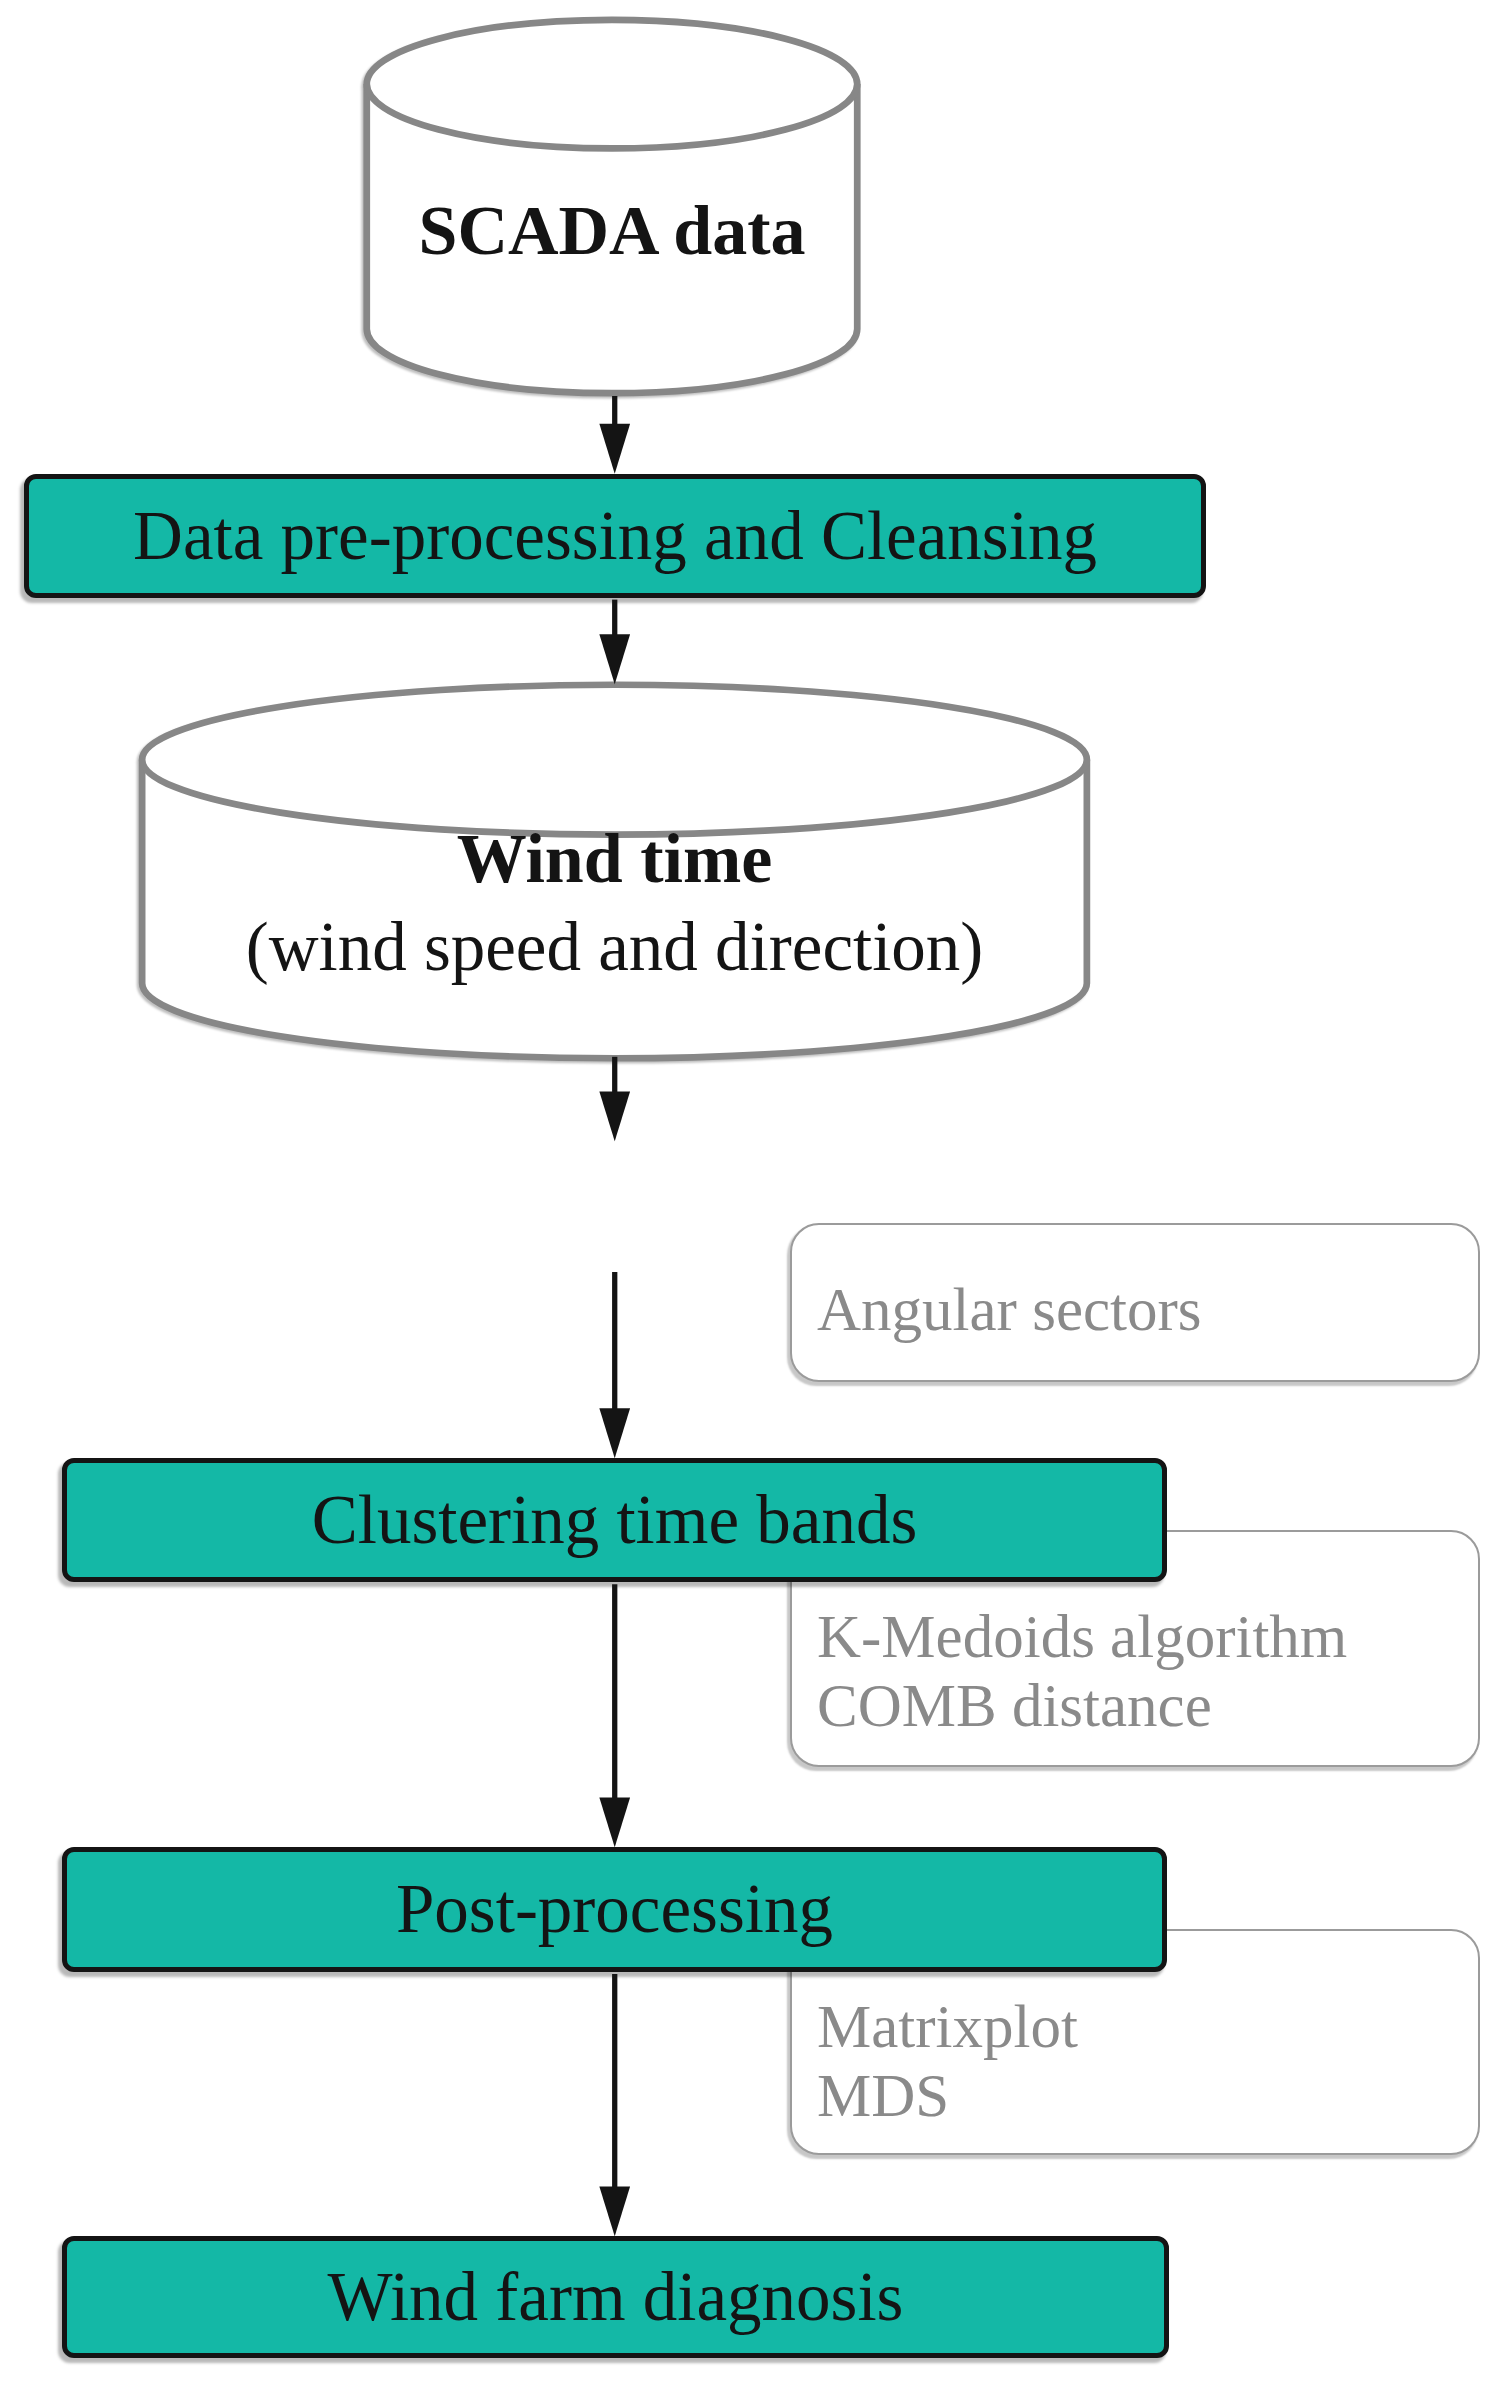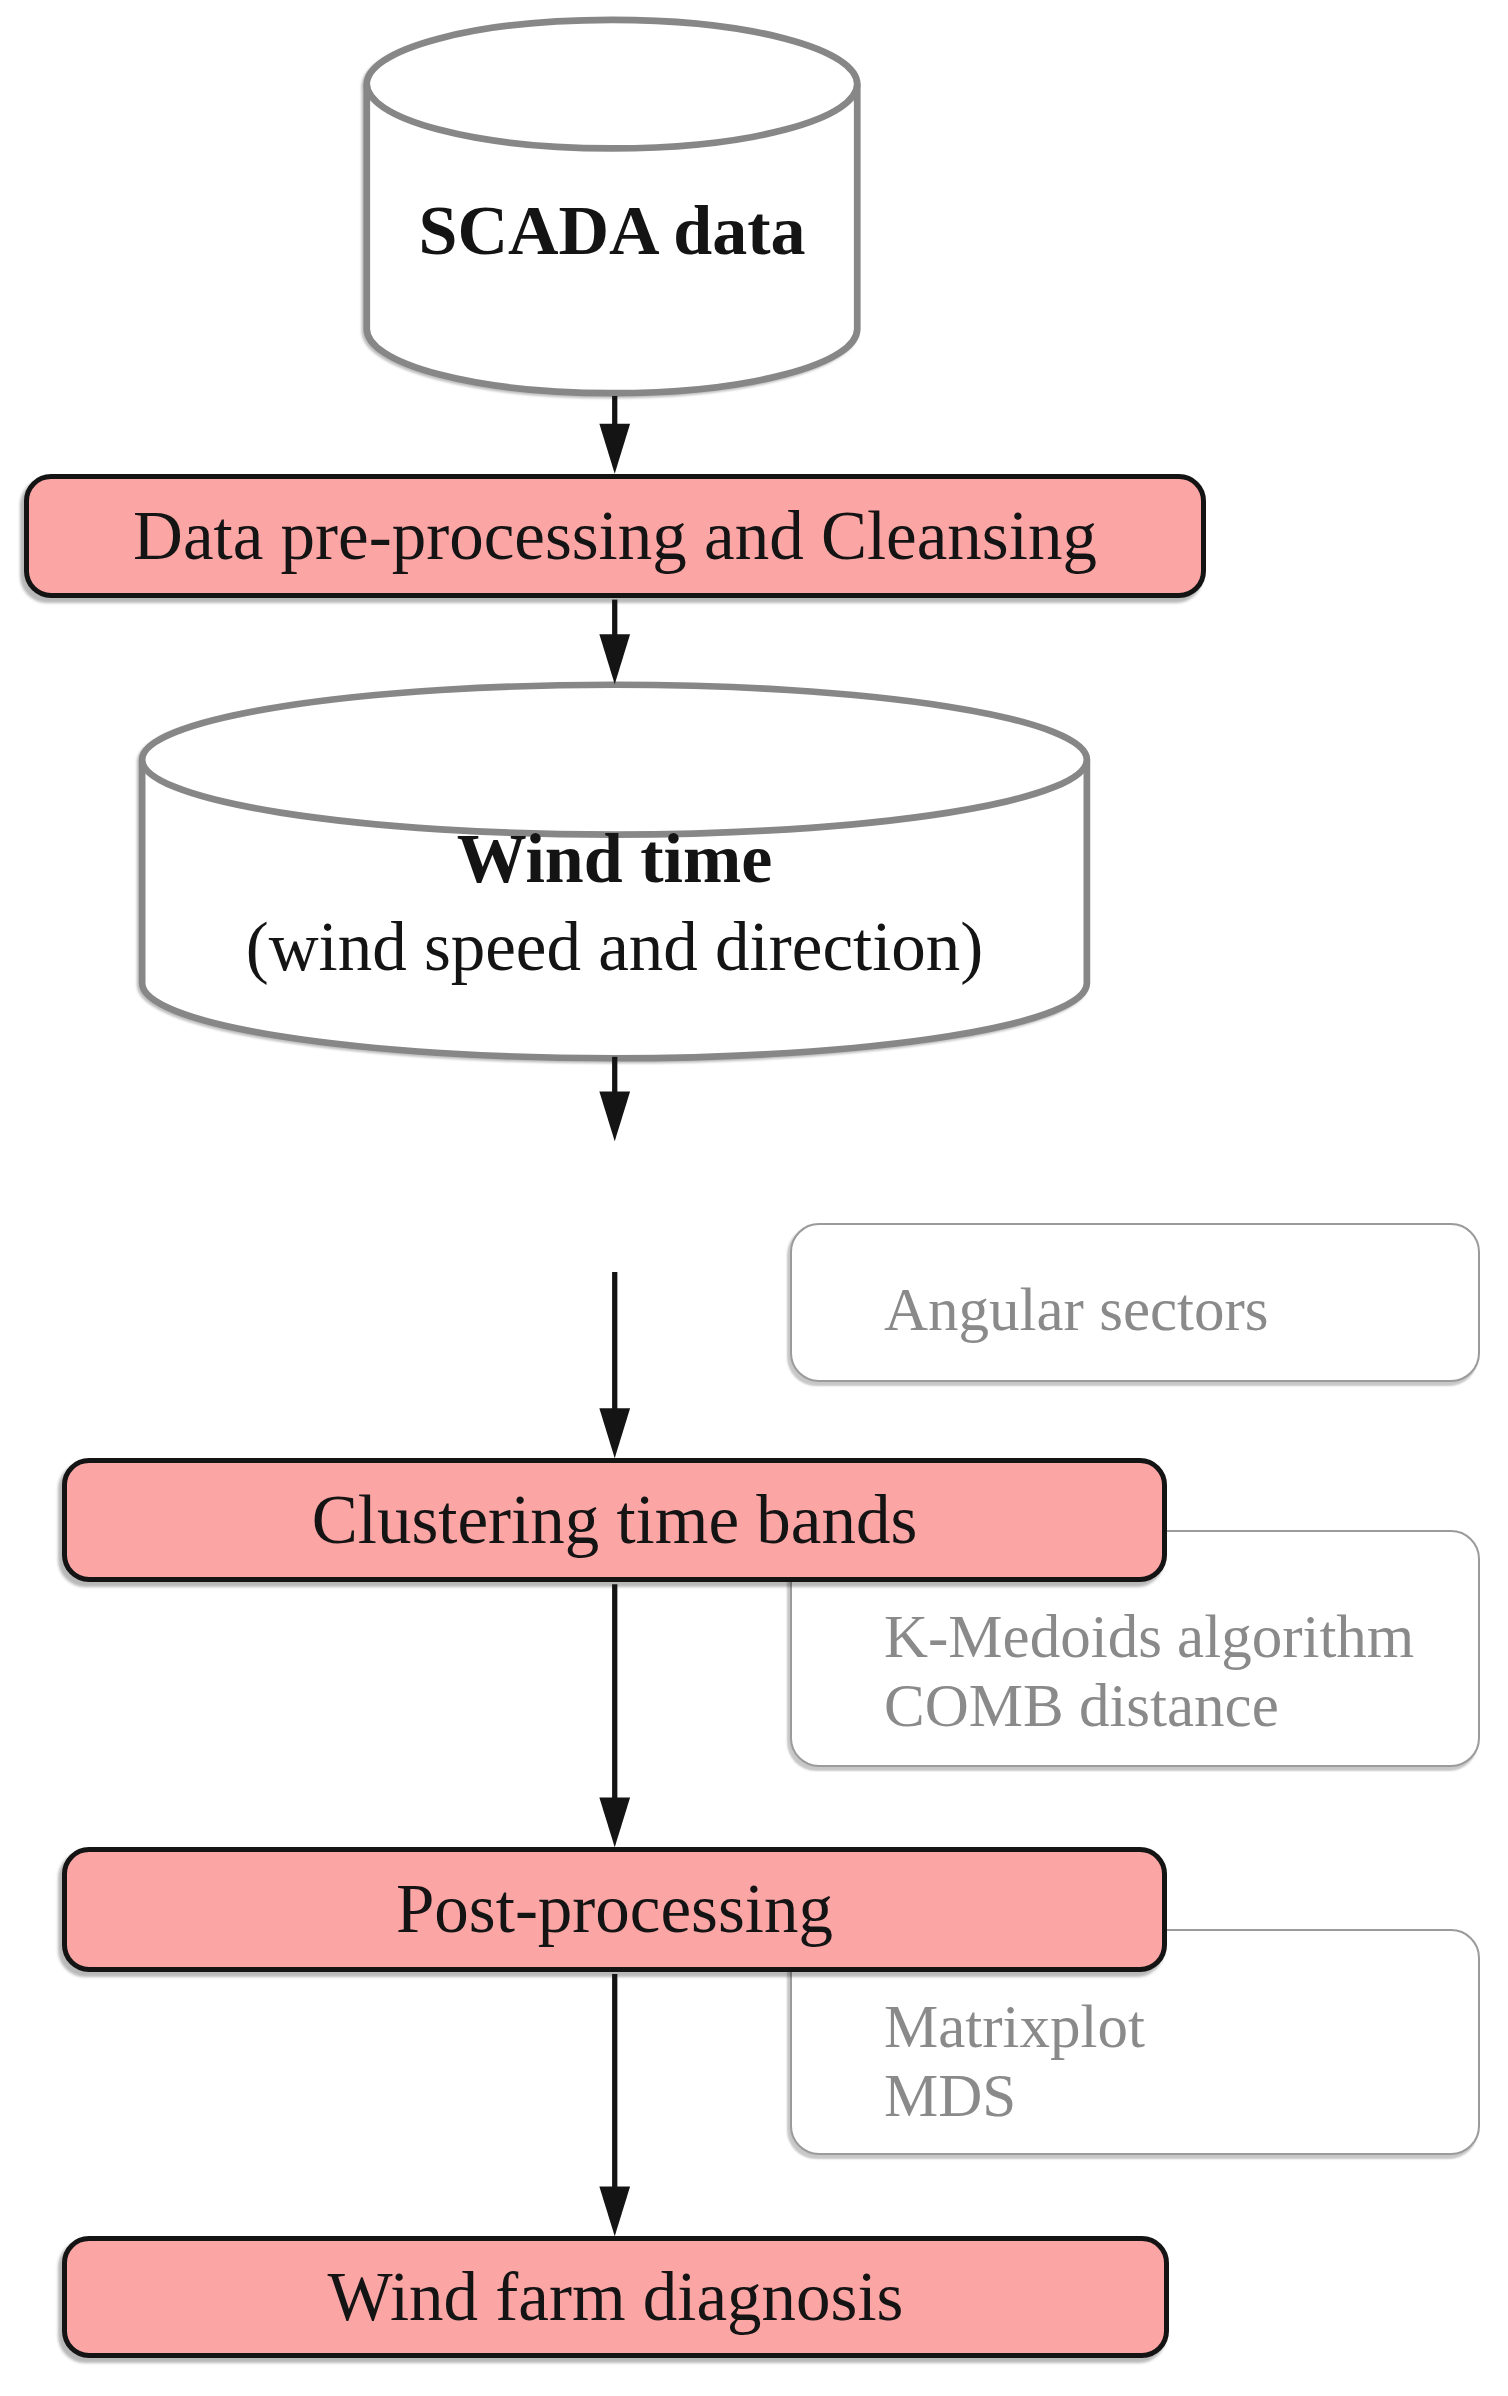--- a/index.html
+++ b/index.html
@@ -11,23 +11,23 @@
     font-family: "Liberation Serif", serif;
     color: #141414;
     overflow: hidden;
   }
   .abs { position: absolute; }
 
   
   .process {
     position: absolute;
     box-sizing: border-box;
-    background: #fca5a5;
+    background: #14b8a6;
     border: 5.8px solid #141414;
-    border-radius: 27px;
+    border-radius: 12px;
     display: flex;
     align-items: center;
     justify-content: center;
     font-size: 69px;
     line-height: 1;
     white-space: nowrap;
     z-index: 2;
     box-shadow: -3.8px 4.8px 2.9px rgba(0,0,0,0.28);
   }
 
@@ -38,21 +38,21 @@
     background: #ffffff;
     border: 2.9px solid #9b9b9b;
     border-radius: 29px;
     z-index: 1;
     color: #8a8a8a;
     font-size: 61px;
     line-height: 69px;
     display: flex;
     flex-direction: column;
     justify-content: center;
-    padding-left: 92px;
+    padding-left: 25px;
     white-space: nowrap;
     box-shadow: -2.9px 3.8px 1.9px rgba(0,0,0,0.22);
   }
 
   
   .cylinder { position: absolute; z-index: 2; }
   .cylinder svg { display: block; filter: drop-shadow(-1.9px 2.9px 1px rgba(0,0,0,0.25)); }
   .cyl-label {
     position: absolute;
     text-align: center;

